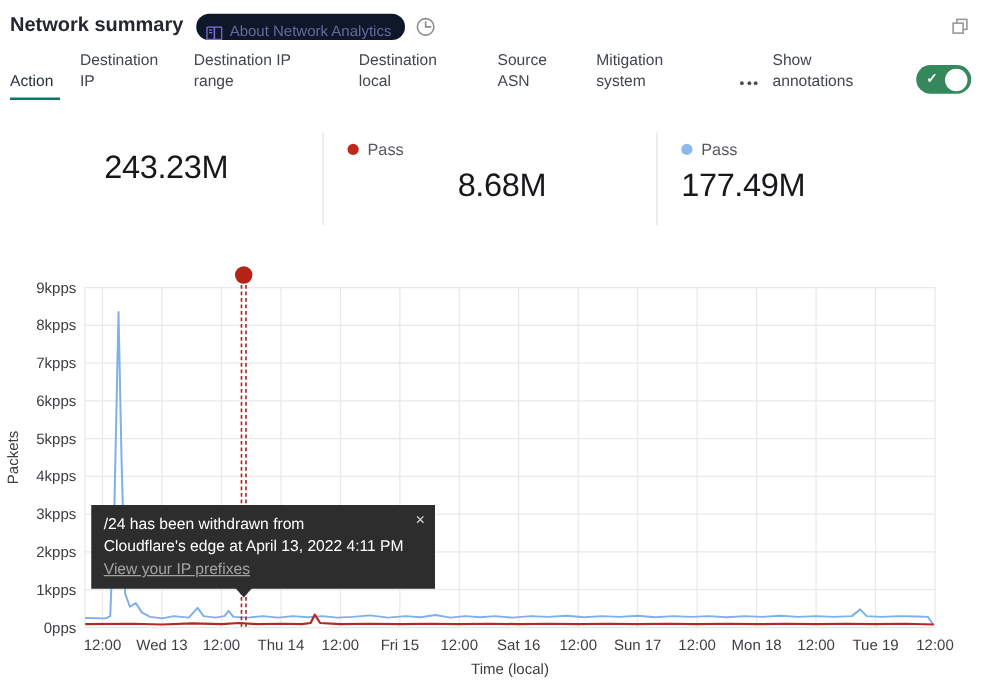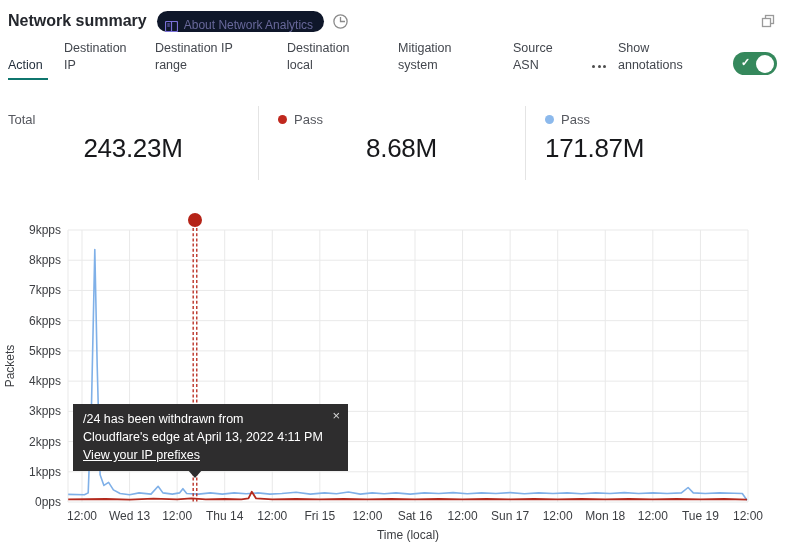--- a/index.html
+++ b/index.html
@@ -42,21 +42,21 @@
   
   #chart-svg { position:absolute; left:0; top:195px; }
   .grid { stroke:#e9e9e9; stroke-width:1; }
   .tick-label { font-size:12px; fill:#3c3e42; font-family:"Liberation Sans",sans-serif; }
   .axis-title { font-size:12px; fill:#3c3e42; font-family:"Liberation Sans",sans-serif; }
 
   
   .tip { position:absolute; left:73px; top:404px; width:275px; background:#2e2d2e; color:#fff;
          font-size:12.5px; line-height:18px; padding:6px 10px 7px 10px; z-index:5; }
   .tip-l1 { }
-  .tip-link { color:#ffffff; text-decoration:underline; cursor:pointer; }
+  .tip-link { color:#a3a3a3; text-decoration:underline; cursor:pointer; }
   .tip-close { position:absolute; top:3px; right:8px; color:#d8d8d8; font-size:13px; cursor:pointer; }
   .tip-arrow { position:absolute; left:187px; top:469px; width:0; height:0; z-index:5;
                border-left:8px solid transparent; border-right:8px solid transparent; border-top:9px solid #2e2d2e; }
 </style>
 </head>
 <body>
 
 <div class="app">
 
   <div class="hdr">
@@ -92,64 +92,61 @@
       </span>
       <span class="tab" style="width: 75px; margin-right: 16px;">
         <span class="t-inner" style="max-width: 80px;">Destination IP</span>
       </span>
       <span class="tab" style="width: 116px; margin-right: 16px;">
         <span class="t-inner" style="max-width: 100px;">Destination IP range</span>
       </span>
       <span class="tab" style="width: 95px; margin-right: 16px;">
         <span class="t-inner" style="max-width: 80px;">Destination local</span>
       </span>
+      <span class="tab" style="width: 63px; margin-right: 16px;">
+        <span class="t-inner" style="max-width: 50px;">Source ASN</span>
+      </span>
       <span class="tab" style="width: 99px; margin-right: 16px;">
         <span class="t-inner" style="max-width: 70px;">Mitigation system</span>
-      </span>
-      <span class="tab" style="width: 63px; margin-right: 16px;">
-        <span class="t-inner" style="max-width: 50px;">Source ASN</span>
       </span>
       <span class="tab-more">
         <i></i>
         <i></i>
         <i></i>
       </span>
     <span class="tab" style="width:86px; margin-right:16px;">
       <span class="t-inner" style="max-width:78px;">Show annotations</span>
     </span>
     <span class="toggle-wrap">
       <span class="toggle">
         <span class="chk">✓</span>
         <span class="knob"></span>
       </span>
     </span>
   </div>
 
   <div class="stats" id="stats-row">
       <div class="stat stat-1">
-        <div class="stat-label">
-          <span>Total</span>
-        </div>
         <div class="stat-value">243.23M</div>
       </div>
       <div class="stat-div"></div>
       <div class="stat stat-2">
         <div class="stat-label">
           <span class="dot" style="background: rgb(192, 40, 30);"></span>
           <span>Pass</span>
         </div>
         <div class="stat-value">8.68M</div>
       </div>
       <div class="stat-div"></div>
       <div class="stat stat-3">
         <div class="stat-label">
           <span class="dot" style="background: rgb(140, 185, 236);"></span>
           <span>Pass</span>
         </div>
-        <div class="stat-value">171.87M</div>
+        <div class="stat-value">177.49M</div>
       </div>
     </div>
 
   <svg id="chart-svg" width="785" height="360">
       <line x1="68" y1="307" x2="748" y2="307" class="grid"></line>
       <text x="61" y="311" text-anchor="end" class="tick-label">0pps</text>
       <line x1="68" y1="276.77777777777777" x2="748" y2="276.77777777777777" class="grid"></line>
       <text x="61" y="280.77777777777777" text-anchor="end" class="tick-label">1kpps</text>
       <line x1="68" y1="246.55555555555554" x2="748" y2="246.55555555555554" class="grid"></line>
       <text x="61" y="250.55555555555554" text-anchor="end" class="tick-label">2kpps</text>

